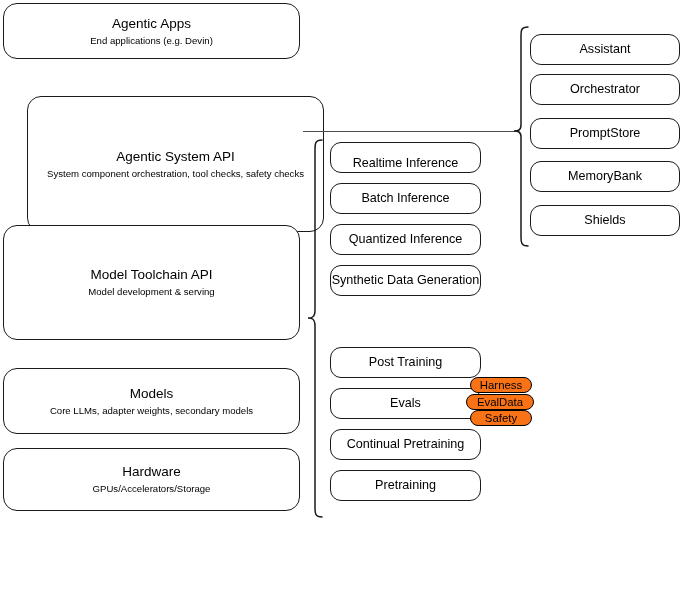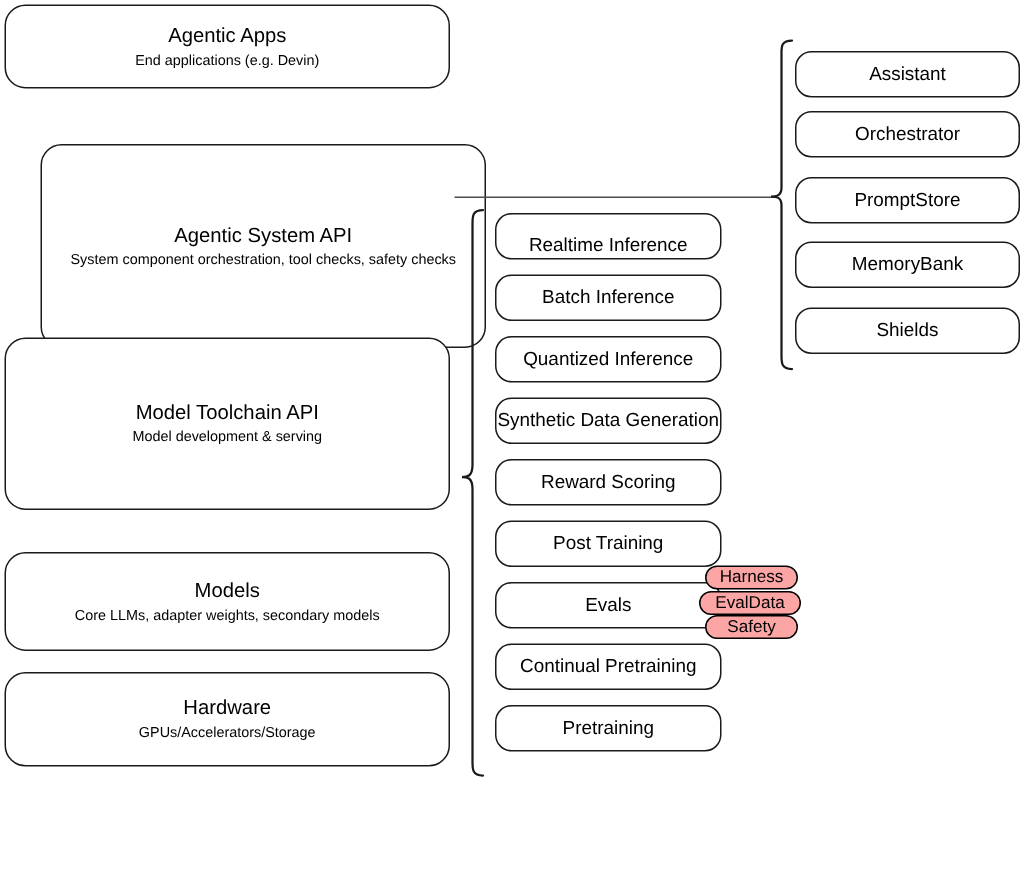--- a/index.html
+++ b/index.html
@@ -71,21 +71,21 @@
     height: 31px;
     border-radius: 11px;
     border-width: 1.5px;
   }
   .comp .title { font-size: 12.6px; }
 
   
   .pill {
     position: absolute;
     box-sizing: border-box;
-    background: #fca5a5;
+    background: #f97316;
     border: 1.6px solid #000;
     border-radius: 999px;
     height: 16px;
     display: flex;
     align-items: center;
     justify-content: center;
     font-size: 11.4px;
     line-height: 16px;
     color: #000;
     white-space: nowrap;
@@ -170,23 +170,20 @@
   </div>
   <div class="node cap" style="top:183px;">
     <div class="title">Batch Inference</div>
   </div>
   <div class="node cap" style="top:224px;">
     <div class="title">Quantized Inference</div>
   </div>
   <div class="node cap" style="top:265px;">
     <div class="title">Synthetic Data Generation</div>
   </div>
-  <div class="node cap" style="top:306px;">
-    <div class="title">Reward Scoring</div>
-  </div>
   <div class="node cap" style="top:347px;">
     <div class="title">Post Training</div>
   </div>
   <div class="node cap" style="top:388px;">
     <div class="title">Evals</div>
   </div>
   <div class="node cap" style="top:429px;">
     <div class="title">Continual Pretraining</div>
   </div>
   <div class="node cap" style="top:470px;">

